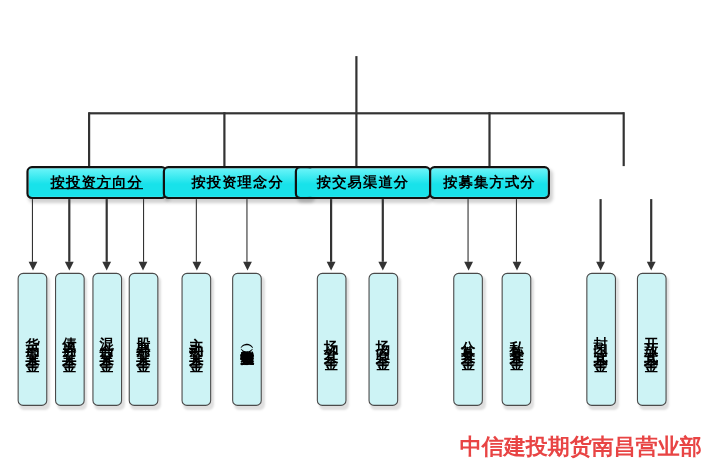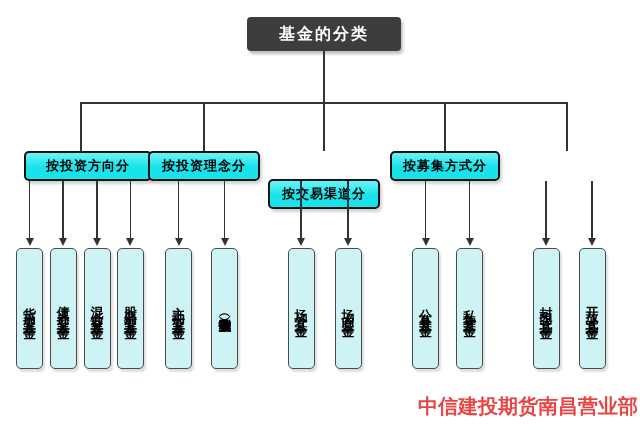--- a/index.html
+++ b/index.html
@@ -41,28 +41,25 @@
   }
   .footer-note{
     position:absolute;left:418px;top:393px;
     color:var(--footer-color);font-weight:bold;font-size:20px;white-space:nowrap;
   }
 </style>
 </head>
 <body>
 
 <div class="stage" id="stage" style="--root-fill: #3d3d3d; --root-text: #ffffff; --cat-fill: #18e2ea; --cat-fill-light: #6bf4f8; --cat-border: #111111; --leaf-fill: #cdf3f5; --leaf-border: #4a4a4a; --connector: #333333; --footer-color: #e84444;">
-  <div class="root-box">
-    <span>基金的分类</span>
-  </div>
   <div class="footer-note">中信建投期货南昌营业部</div>
 <div class="line" style="left: 323.25px; top: 51px; width: 1.5px; height: 51px;"></div>
     <div class="line" style="left: 81px; top: 102px; width: 486px; height: 1.5px;"></div>
     <div class="line" style="left: 80.25px; top: 102px; width: 1.5px; height: 49px;"></div>
-    <div class="cat-box" style="left: 24px; width: 128px;">
+    <div class="cat-box" style="left: 24px; width: 128px; text-decoration: underline;">
       <span>按投资方向分</span>
     </div>
     <div class="line" style="left: 28.85px; top: 181px; width: 1.5px; height: 57px;"></div>
     <div class="arrow-head" style="left: 25.6px; top: 238px;"></div>
     <div class="leaf-box" style="left: 16.1px;">
       <span>货币型基金</span>
     </div>
     <div class="line" style="left: 62.45px; top: 181px; width: 1.5px; height: 57px;"></div>
     <div class="arrow-head" style="left: 59.2px; top: 238px;"></div>
     <div class="leaf-box" style="left: 49.7px;">
@@ -72,35 +69,35 @@
     <div class="arrow-head" style="left: 93px; top: 238px;"></div>
     <div class="leaf-box" style="left: 83.5px;">
       <span>混合型基金</span>
     </div>
     <div class="line" style="left: 129.65px; top: 181px; width: 1.5px; height: 57px;"></div>
     <div class="arrow-head" style="left: 126.4px; top: 238px;"></div>
     <div class="leaf-box" style="left: 116.9px;">
       <span>股票型基金</span>
     </div>
     <div class="line" style="left: 203.25px; top: 102px; width: 1.5px; height: 49px;"></div>
-    <div class="cat-box" style="left: 148px; width: 112px;">
+    <div class="cat-box" style="left: 148px; width: 136px;">
       <span>按投资理念分</span>
     </div>
     <div class="line" style="left: 177.75px; top: 181px; width: 1.5px; height: 57px;"></div>
     <div class="arrow-head" style="left: 174.5px; top: 238px;"></div>
     <div class="leaf-box" style="left: 165px;">
       <span>主动型基金</span>
     </div>
     <div class="line" style="left: 223.95px; top: 181px; width: 1.5px; height: 57px;"></div>
     <div class="arrow-head" style="left: 220.7px; top: 238px;"></div>
     <div class="leaf-box" style="left: 211.2px;">
       <span class="tight">被动型（指数）基金</span>
     </div>
     <div class="line" style="left: 323.25px; top: 102px; width: 1.5px; height: 49px;"></div>
-    <div class="cat-box" style="left: 268px; width: 112px; margin-top: 28px;">
+    <div class="cat-box" style="left: 268px; width: 124px;">
       <span>按交易渠道分</span>
     </div>
     <div class="line" style="left: 300.25px; top: 181px; width: 1.5px; height: 57px;"></div>
     <div class="arrow-head" style="left: 297px; top: 238px;"></div>
     <div class="leaf-box" style="left: 287.5px;">
       <span>场外基金</span>
     </div>
     <div class="line" style="left: 347.25px; top: 181px; width: 1.5px; height: 57px;"></div>
     <div class="arrow-head" style="left: 344px; top: 238px;"></div>
     <div class="leaf-box" style="left: 334.5px;">

